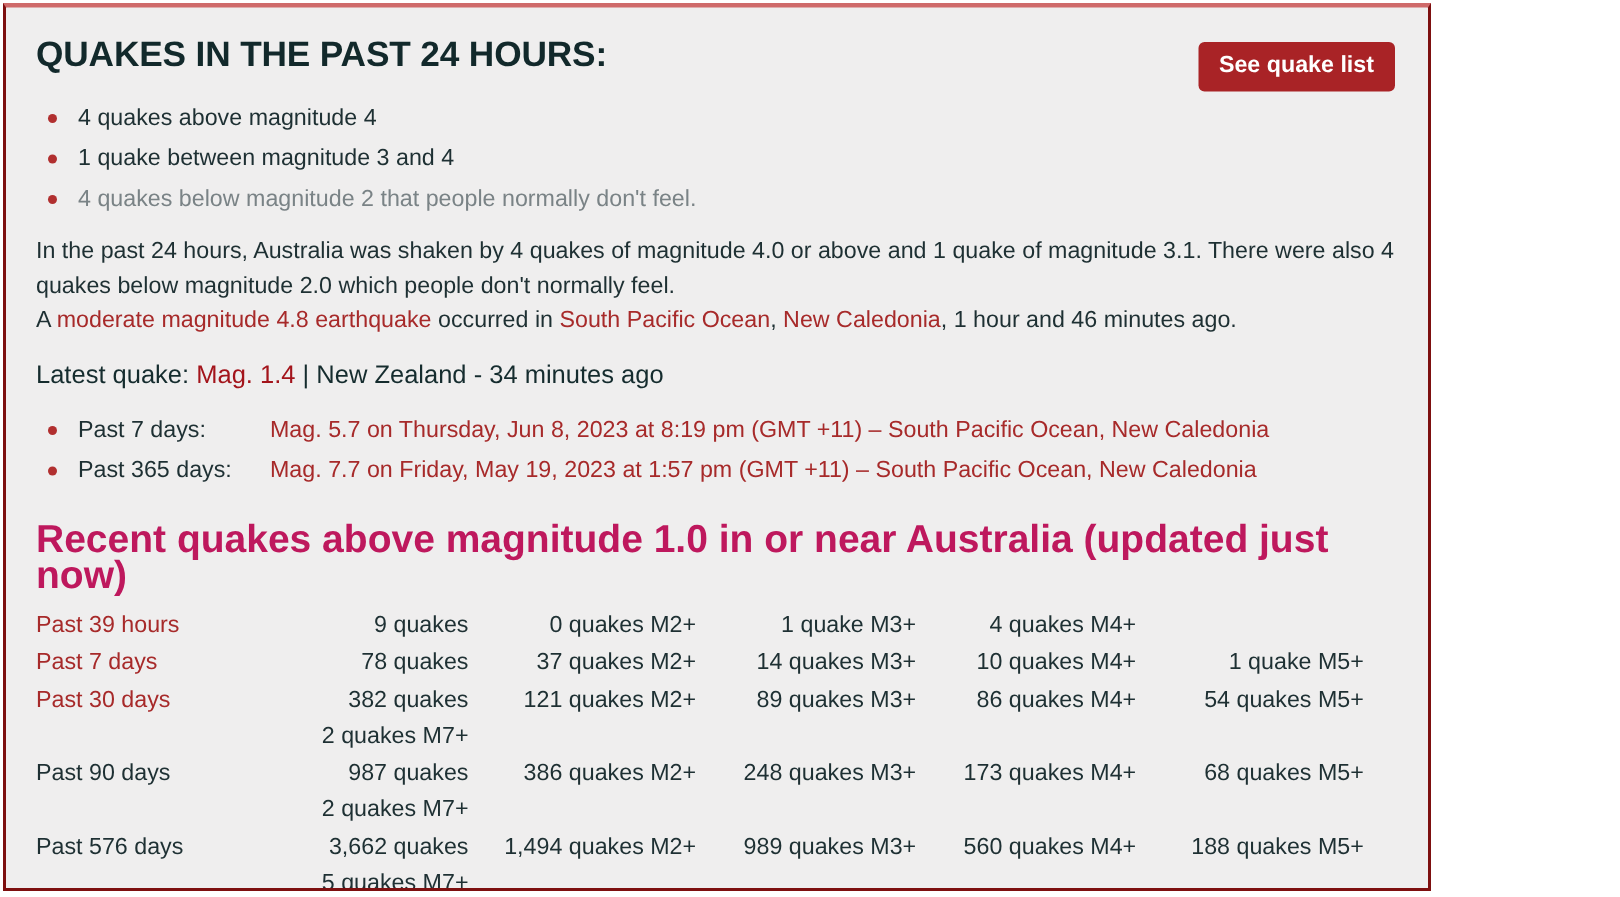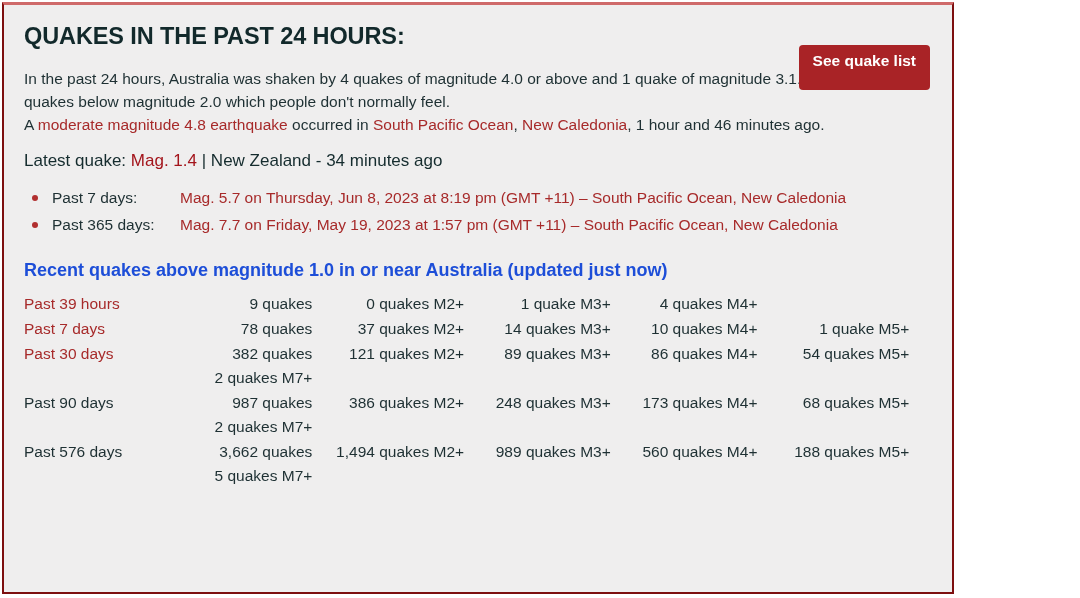--- a/index.html
+++ b/index.html
@@ -43,28 +43,28 @@
     font-weight: bold;
     color: #12292b;
     letter-spacing: -0.1px;
     margin: 0;
     line-height: 30px;
     font-family: "Liberation Sans", sans-serif;
   }
   .see-list-btn {
     position: absolute;
     right: 0px;
-    top: 24px;
+    top: 7px;
     background: #a92326;
     color: #ffffff;
     font-size: 15.5px;
     font-weight: bold;
     border: none;
     border-radius: 4px;
-    padding: 8px 14px 21px 14px;
+    padding: 8px 14px 9px 14px;
     line-height: 16px;
     cursor: pointer;
     font-family: "Liberation Sans", sans-serif;
   }
 
   
   ul.summary {
     list-style: none;
     margin: 8px 0 0 0;
     padding: 0;
@@ -136,23 +136,23 @@
   ul.periods .lbl {
     display: inline-block;
     width: 128px;
     color: #1e3033;
   }
   ul.periods .val { color: #a72a2a; }
 
   
   .h2 {
     margin: 20px 0 0 0;
-    font-size: 18px;
+    font-size: 26px;
     font-weight: bold;
-    color: #1d4ed8;
+    color: #be185d;
     line-height: 24px;
     font-family: "Liberation Sans", sans-serif;
   }
 
   
   table.stats {
     margin-top: 9px;
     border-collapse: collapse;
     width: 1035px;
     table-layout: fixed;
@@ -181,20 +181,25 @@
 <body>
 
 <div class="panel">
   <div class="inner">
 
     <div class="head-row">
       <h1 class="h1">QUAKES IN THE PAST 24 HOURS:</h1>
       <button class="see-list-btn">See quake list</button>
     </div>
 
+    <ul class="summary">
+      <li><span>4 quakes above magnitude 4</span></li>
+      <li><span>1 quake between magnitude 3 and 4</span></li>
+      <li class="muted"><span>4 quakes below magnitude 2 that people normally don't feel.</span></li>
+    </ul>
 
     <div class="para">
       <span>In the past 24 hours, Australia was shaken by 4 quakes of magnitude 4.0 or above and 1 quake of magnitude 3.1. There were also 4 quakes below magnitude 2.0 which people don't normally feel.</span>
       <span class="line2"><span>A </span><a class="lnk" href="#" style="text-decoration:none">moderate magnitude 4.8 earthquake</a><span> occurred in </span><a class="lnk" href="#" style="text-decoration:none">South Pacific Ocean</a><span>, </span><a class="lnk" href="#" style="text-decoration:none">New Caledonia</a><span>, 1 hour and 46 minutes ago.</span></span>
     </div>
 
     <div class="kv">
       <span>Latest quake:</span>
       <span class="red">Mag. 1.4</span>
       <span>|</span>

